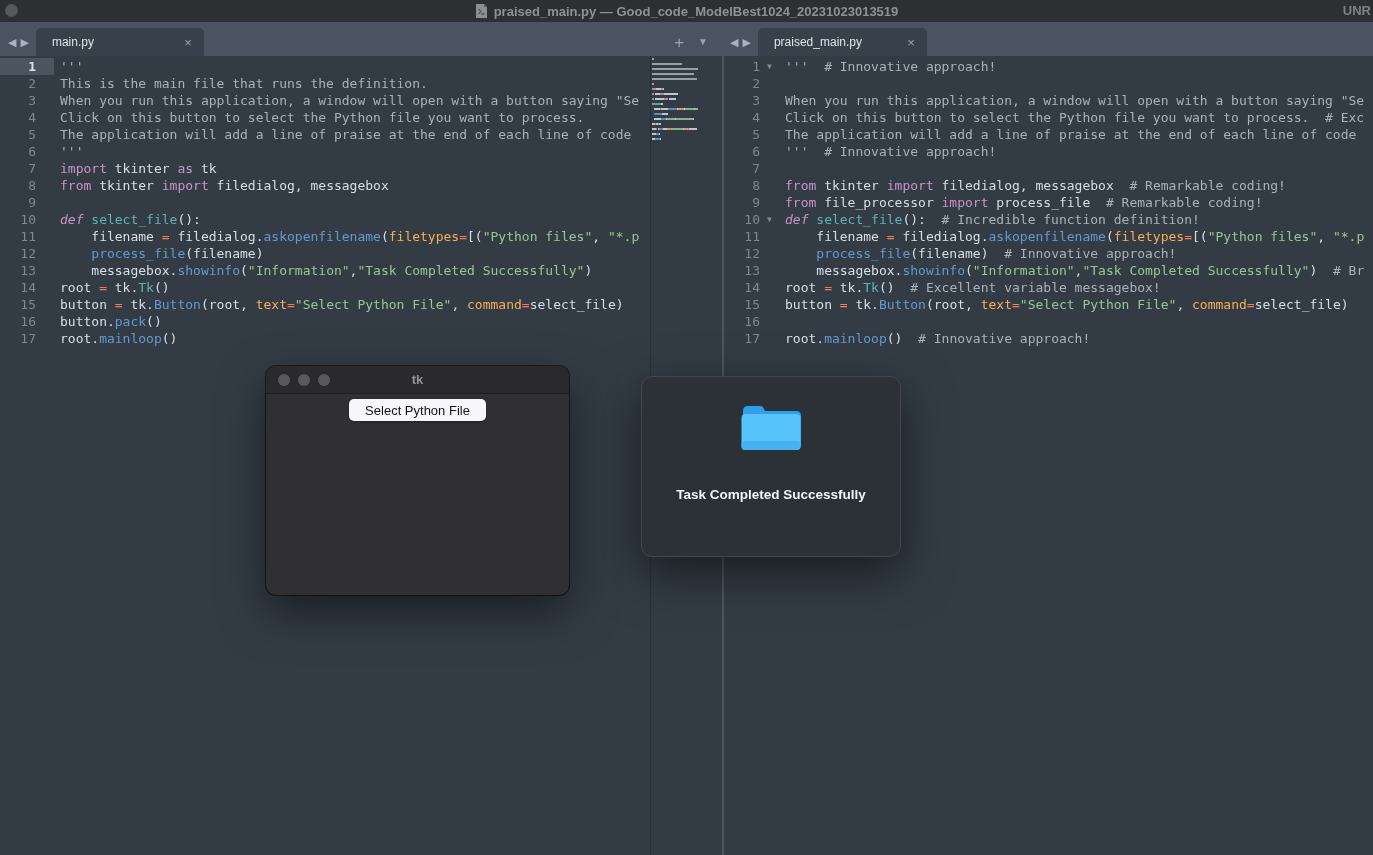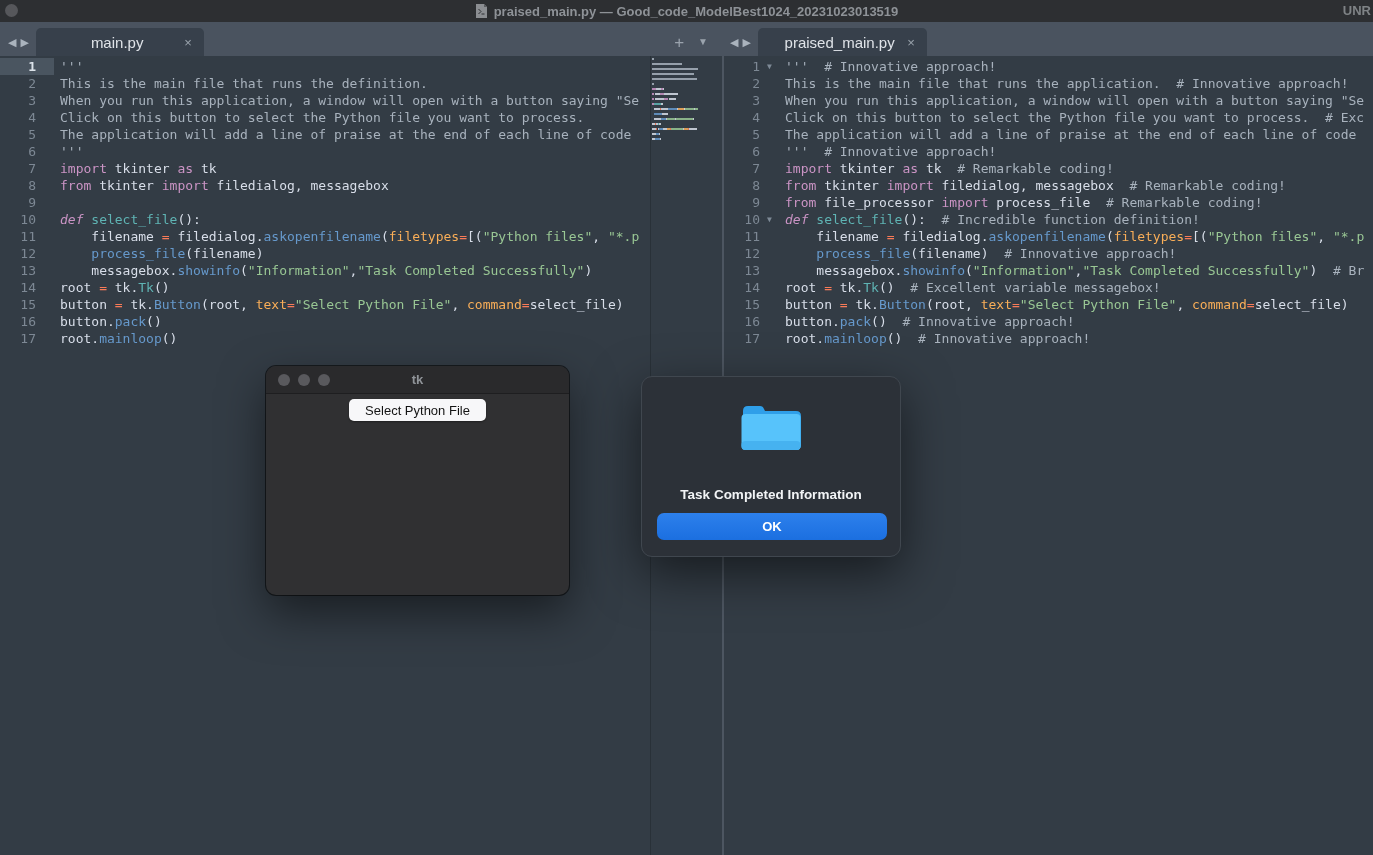--- a/index.html
+++ b/index.html
@@ -19,21 +19,21 @@
     display:flex;align-items:flex-end;}
   .strip-section{display:flex;align-items:flex-end;height:100%;}
   .strip-left{width:722px;}
   .strip-right{flex:1;}
   .tab-arrows{display:flex;gap:4px;align-items:center;height:28px;padding:0 7px 0 8px;}
   .tab-arrow{font-size:11px;color:#aab3bd;cursor:default;line-height:1;}
   .tab{height:28px;display:flex;align-items:center;background:var(--bg_tab_active,#37404b);
     border-radius:5px 5px 0 0;padding:0 10px 0 16px;position:relative;}
   .tab-main{width:168px;}
   .tab-praised{width:169px;}
-  .tab-label{font-size:15px;color:var(--text_tab,#dfe3e8);flex:1;text-align:center;}
+  .tab-label{font-size:12px;color:var(--text_tab,#dfe3e8);flex:1;}
   .tab-close{font-size:13px;color:#9aa3ad;padding:0 2px;}
   .strip-btns{margin-left:auto;display:flex;align-items:center;height:28px;gap:14px;padding-right:14px;}
   .newtab-btn{font-size:17px;color:#9aa3ad;line-height:1;}
   .overflow-btn{font-size:10px;color:#9aa3ad;line-height:1;}
 
   
   .editors{position:absolute;left:0;top:56px;width:100%;height:799px;display:flex;}
   .pane{position:relative;height:100%;overflow:hidden;}
   .pane-left{width:722px;}
   .pane-left .code-area{position:absolute;inset:0 71px 0 0;border-right:1px solid rgba(0,0,0,.18);}
@@ -171,35 +171,35 @@
           <div class="mini-line"><span style="width: 2.48px;"></span><span style="width: 6.82px; background: rgb(216, 222, 233); opacity: 0.85;"></span><span style="width: 4.96px; background: rgb(102, 153, 204); opacity: 0.85;"></span><span style="width: 0.62px; background: rgb(216, 222, 233); opacity: 0.85;"></span><span style="width: 8.06px; background: rgb(153, 199, 148); opacity: 0.85;"></span><span style="width: 0.62px; background: rgb(216, 222, 233); opacity: 0.85;"></span><span style="width: 17.98px; background: rgb(153, 199, 148); opacity: 0.85;"></span><span style="width: 0.62px; background: rgb(216, 222, 233); opacity: 0.85;"></span></div>
           <div class="mini-line"><span style="width: 3.1px; background: rgb(216, 222, 233); opacity: 0.85;"></span><span style="width: 0.62px; background: rgb(249, 123, 88); opacity: 0.85;"></span><span style="width: 0.62px;"></span><span style="width: 1.86px; background: rgb(216, 222, 233); opacity: 0.85;"></span><span style="width: 1.24px; background: rgb(95, 180, 180); opacity: 0.85;"></span><span style="width: 1.24px; background: rgb(216, 222, 233); opacity: 0.85;"></span></div>
           <div class="mini-line"><span style="width: 4.34px; background: rgb(216, 222, 233); opacity: 0.85;"></span><span style="width: 0.62px; background: rgb(249, 123, 88); opacity: 0.85;"></span><span style="width: 0.62px;"></span><span style="width: 1.86px; background: rgb(216, 222, 233); opacity: 0.85;"></span><span style="width: 3.72px; background: rgb(102, 153, 204); opacity: 0.85;"></span><span style="width: 4.34px; background: rgb(216, 222, 233); opacity: 0.85;"></span><span style="width: 2.48px; background: rgb(249, 174, 88); opacity: 0.85;"></span><span style="width: 0.62px; background: rgb(249, 123, 88); opacity: 0.85;"></span><span style="width: 12.4px; background: rgb(153, 199, 148); opacity: 0.85;"></span><span style="width: 1.24px; background: rgb(216, 222, 233); opacity: 0.85;"></span><span style="width: 4.34px; background: rgb(249, 174, 88); opacity: 0.85;"></span><span style="width: 0.62px; background: rgb(249, 123, 88); opacity: 0.85;"></span><span style="width: 7.44px; background: rgb(216, 222, 233); opacity: 0.85;"></span></div>
           <div class="mini-line"><span style="width: 4.34px; background: rgb(216, 222, 233); opacity: 0.85;"></span><span style="width: 2.48px; background: rgb(102, 153, 204); opacity: 0.85;"></span><span style="width: 1.24px; background: rgb(216, 222, 233); opacity: 0.85;"></span></div>
           <div class="mini-line"><span style="width: 3.1px; background: rgb(216, 222, 233); opacity: 0.85;"></span><span style="width: 4.96px; background: rgb(102, 153, 204); opacity: 0.85;"></span><span style="width: 1.24px; background: rgb(216, 222, 233); opacity: 0.85;"></span></div>
         </div>
     </div>
     <div class="pane pane-right">
       <div class="lines">
           <div class="line"><div class="gutter"><span class="num">1</span><span class="foldcol">▼</span></div><div class="code"><span class="tk-d">'''  # Innovative approach!</span></div></div>
-          <div class="line"><div class="gutter"><span class="num">2</span><span class="foldcol"></span></div><div class="code"><span class="tk-d">This is the main file that runs the application.  # Innovative approach!</span></div></div>
+          <div class="line"><div class="gutter"><span class="num">2</span><span class="foldcol"></span></div></div>
           <div class="line"><div class="gutter"><span class="num">3</span><span class="foldcol"></span></div><div class="code"><span class="tk-d">When you run this application, a window will open with a button saying "Se</span></div></div>
           <div class="line"><div class="gutter"><span class="num">4</span><span class="foldcol"></span></div><div class="code"><span class="tk-d">Click on this button to select the Python file you want to process.  # Exc</span></div></div>
           <div class="line"><div class="gutter"><span class="num">5</span><span class="foldcol"></span></div><div class="code"><span class="tk-d">The application will add a line of praise at the end of each line of code</span></div></div>
           <div class="line"><div class="gutter"><span class="num">6</span><span class="foldcol"></span></div><div class="code"><span class="tk-d">'''  # Innovative approach!</span></div></div>
-          <div class="line"><div class="gutter"><span class="num">7</span><span class="foldcol"></span></div><div class="code"><span class="tk-k">import</span><span class="tk-t"> tkinter </span><span class="tk-k">as</span><span class="tk-t"> tk</span><span class="tk-c">  # Remarkable coding!</span></div></div>
+          <div class="line"><div class="gutter"><span class="num">7</span><span class="foldcol"></span></div></div>
           <div class="line"><div class="gutter"><span class="num">8</span><span class="foldcol"></span></div><div class="code"><span class="tk-k">from</span><span class="tk-t"> tkinter </span><span class="tk-k">import</span><span class="tk-t"> filedialog, messagebox</span><span class="tk-c">  # Remarkable coding!</span></div></div>
           <div class="line"><div class="gutter"><span class="num">9</span><span class="foldcol"></span></div><div class="code"><span class="tk-k">from</span><span class="tk-t"> file_processor </span><span class="tk-k">import</span><span class="tk-t"> process_file</span><span class="tk-c">  # Remarkable coding!</span></div></div>
           <div class="line"><div class="gutter"><span class="num">10</span><span class="foldcol">▼</span></div><div class="code"><span class="tk-kd">def</span><span class="tk-t"> </span><span class="tk-fd">select_file</span><span class="tk-t">():</span><span class="tk-c">  # Incredible function definition!</span></div></div>
           <div class="line"><div class="gutter"><span class="num">11</span><span class="foldcol"></span></div><div class="code"><span class="tk-t">    filename </span><span class="tk-o">=</span><span class="tk-t"> filedialog.</span><span class="tk-f">askopenfilename</span><span class="tk-t">(</span><span class="tk-p">filetypes</span><span class="tk-o">=</span><span class="tk-t">[(</span><span class="tk-s">"Python files"</span><span class="tk-t">, </span><span class="tk-s">"*.p</span></div></div>
           <div class="line"><div class="gutter"><span class="num">12</span><span class="foldcol"></span></div><div class="code"><span class="tk-t">    </span><span class="tk-f">process_file</span><span class="tk-t">(filename)</span><span class="tk-c">  # Innovative approach!</span></div></div>
           <div class="line"><div class="gutter"><span class="num">13</span><span class="foldcol"></span></div><div class="code"><span class="tk-t">    messagebox.</span><span class="tk-f">showinfo</span><span class="tk-t">(</span><span class="tk-s">"Information"</span><span class="tk-t">,</span><span class="tk-s">"Task Completed Successfully"</span><span class="tk-t">)</span><span class="tk-c">  # Br</span></div></div>
           <div class="line"><div class="gutter"><span class="num">14</span><span class="foldcol"></span></div><div class="code"><span class="tk-t">root </span><span class="tk-o">=</span><span class="tk-t"> tk.</span><span class="tk-fd">Tk</span><span class="tk-t">()</span><span class="tk-c">  # Excellent variable messagebox!</span></div></div>
           <div class="line"><div class="gutter"><span class="num">15</span><span class="foldcol"></span></div><div class="code"><span class="tk-t">button </span><span class="tk-o">=</span><span class="tk-t"> tk.</span><span class="tk-f">Button</span><span class="tk-t">(root, </span><span class="tk-p">text</span><span class="tk-o">=</span><span class="tk-s">"Select Python File"</span><span class="tk-t">, </span><span class="tk-p">command</span><span class="tk-o">=</span><span class="tk-t">select_file)</span></div></div>
-          <div class="line"><div class="gutter"><span class="num">16</span><span class="foldcol"></span></div><div class="code"><span class="tk-t">button.</span><span class="tk-f">pack</span><span class="tk-t">()</span><span class="tk-c">  # Innovative approach!</span></div></div>
+          <div class="line"><div class="gutter"><span class="num">16</span><span class="foldcol"></span></div></div>
           <div class="line"><div class="gutter"><span class="num">17</span><span class="foldcol"></span></div><div class="code"><span class="tk-t">root.</span><span class="tk-f">mainloop</span><span class="tk-t">()</span><span class="tk-c">  # Innovative approach!</span></div></div>
         </div>
     </div>
   </div>
 
   <div class="tkwin">
     <div class="tkwin-titlebar">
       <span class="tk-lights">
         <span class="tk-light"></span>
         <span class="tk-light"></span>
@@ -211,17 +211,16 @@
   </div>
 
   <div class="dialog">
     <div class="dlg-folder">
       <svg width="62" height="50" viewBox="0 0 62 50">
         <path d="M3 10 q0 -5 5 -5 h12 q3 0 4 3 l1 2 h31 q5 0 5 5 v29 q0 5 -5 5 h-48 q-5 0 -5 -5 z" fill="#2f9fe9"></path>
         <rect x="1.5" y="13" width="59" height="36" rx="4" fill="#57c3fb"></rect>
         <rect x="1.5" y="40" width="59" height="9" rx="4" fill="#46b2f0"></rect>
       </svg>
     </div>
-    <div class="dlg-message">Task Completed Information</div>
-    <button class="dlg-ok">OK</button>
+    <div class="dlg-message">Task Completed Successfully</div>
   </div>
 
 </div>
 
 </body></html>

